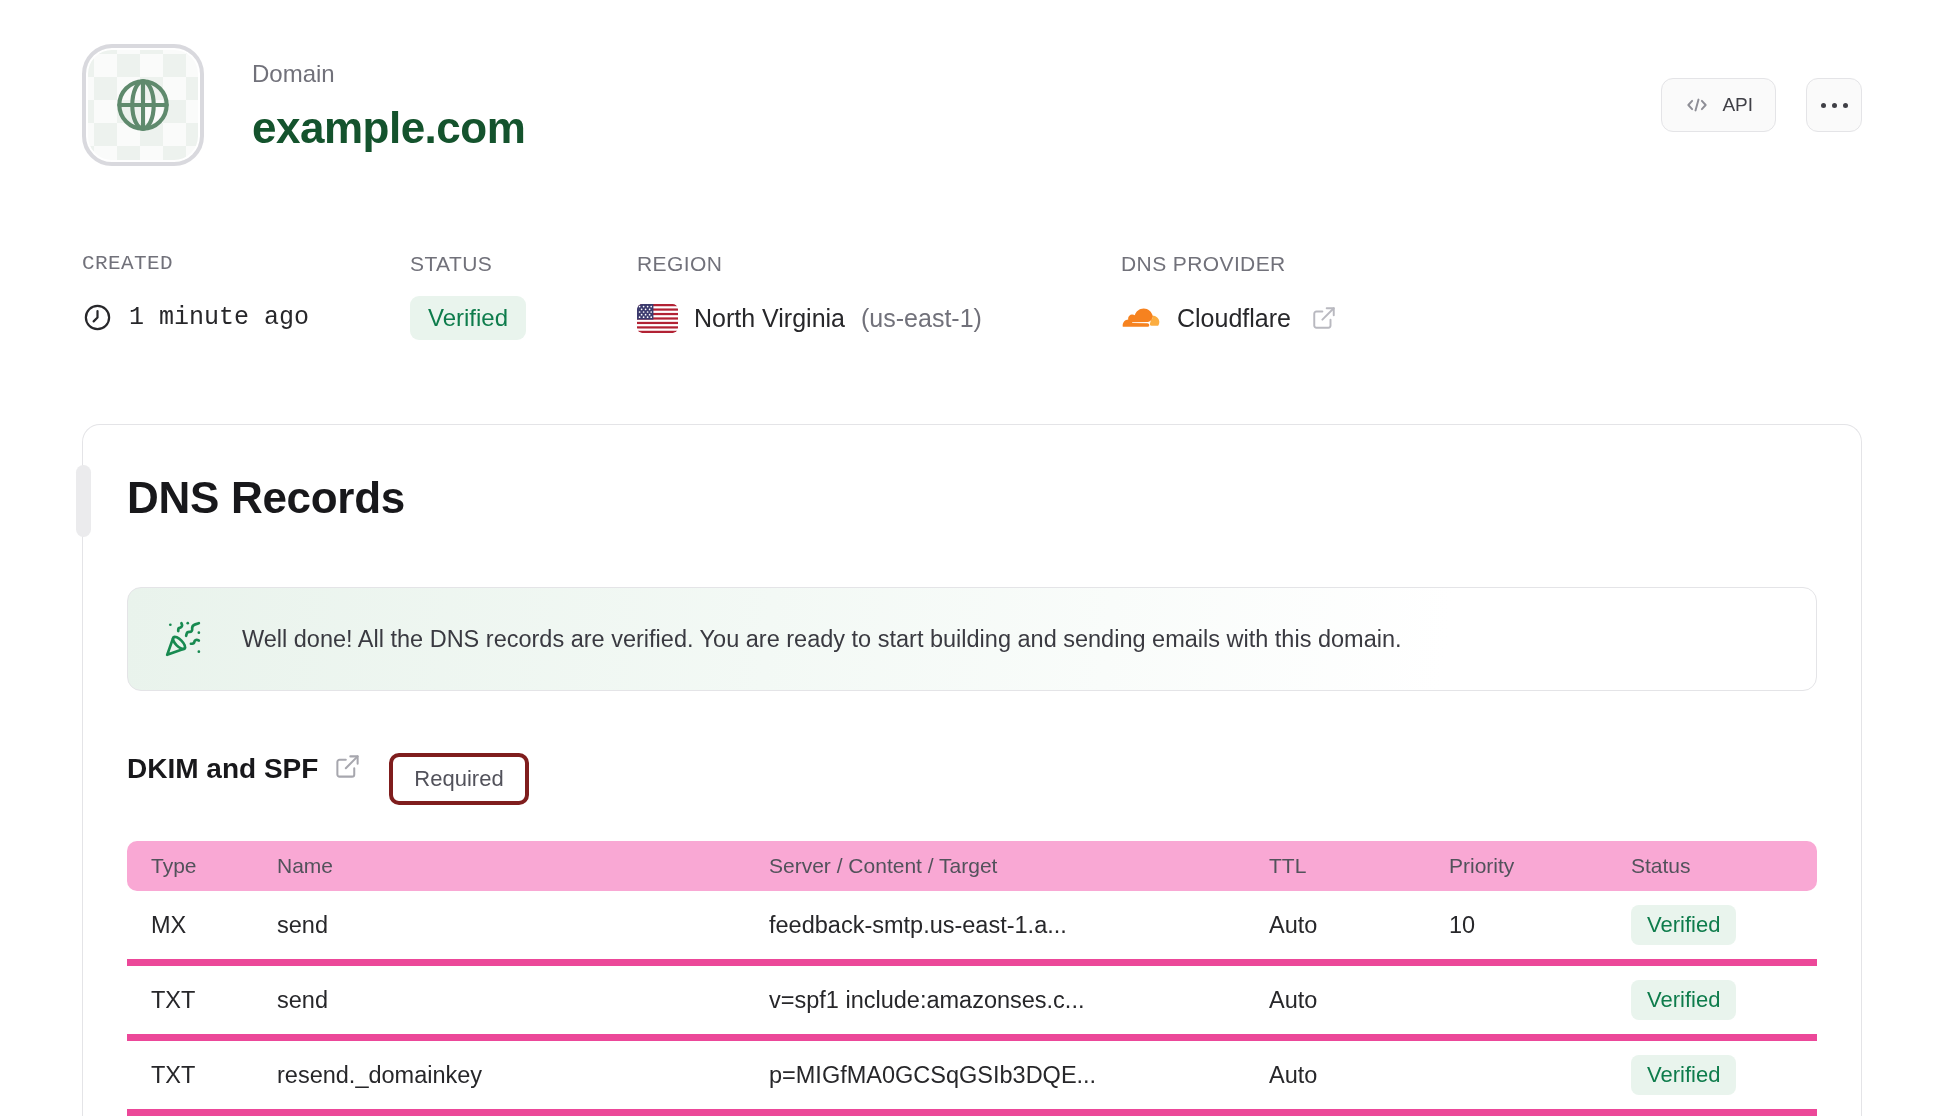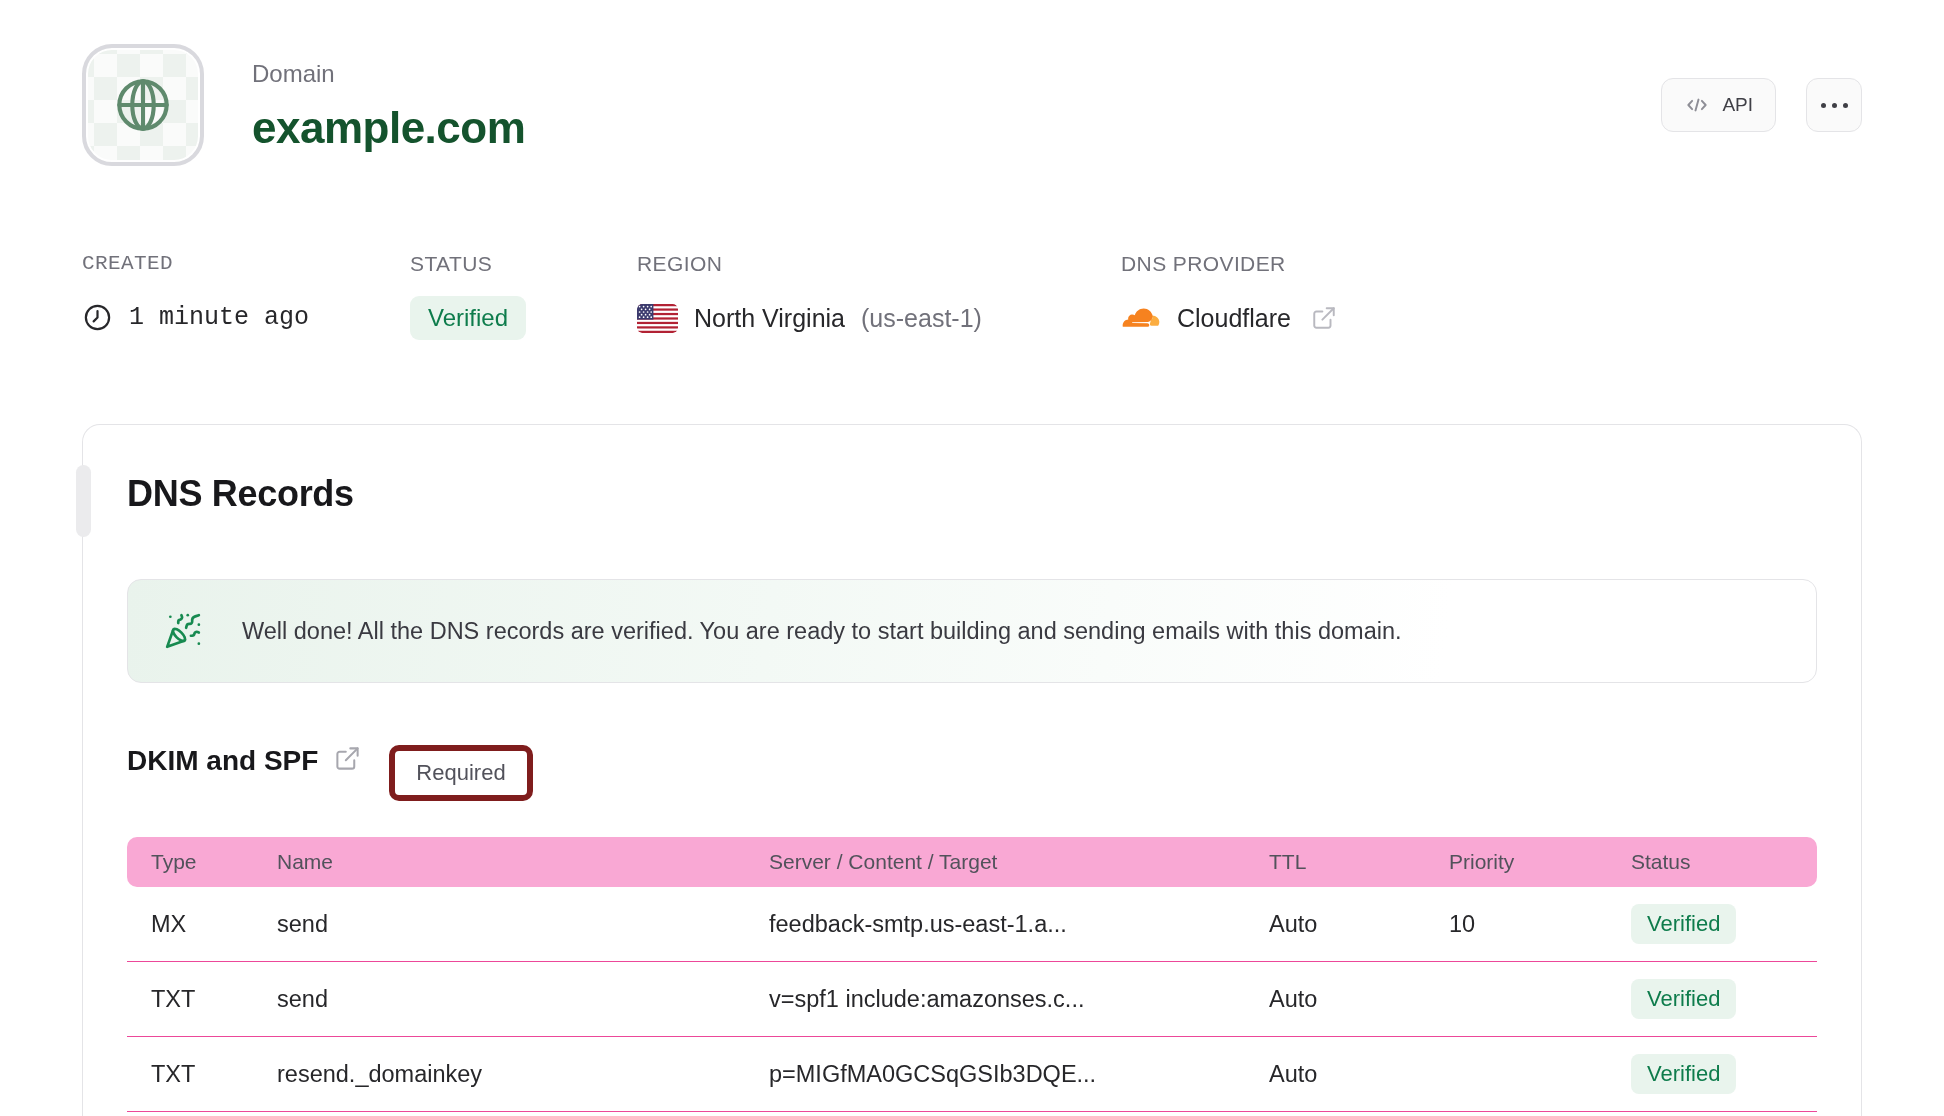--- a/index.html
+++ b/index.html
@@ -37,40 +37,40 @@
     font-size:24px; font-weight:500; padding:8px 18px; border-radius:9px; }
   .region-code { color:#71717a; }
   .flag { border-radius:5px; overflow:hidden; display:block; }
 
   
   .card { position:relative; margin-top:84px; height:720px;
     border:1px solid #e4e4e7; border-bottom:none; border-radius:18px 18px 0 0;
     padding:48px 44px 0 44px; background:#fff; }
   .side-tab { position:absolute; left:-7px; top:40px; width:15px; height:72px;
     background:#ebebed; border-radius:8px; }
-  .card-heading { font-size:36px; font-weight:700; color:#18181b; letter-spacing:-0.3px; }
+  .card-heading { font-size:44px; font-weight:700; color:#18181b; letter-spacing:-0.3px; }
 
   .banner { margin-top:64px; display:flex; align-items:center; gap:40px;
     border:1px solid #e4e4e7; border-radius:14px; padding:32px 36px; height:104px;
     background:linear-gradient(97deg, #e9f3ec 0%, #f3f9f5 38%, #ffffff 78%); }
   .banner-text { font-size:23.5px; color:#3a3a41; }
 
   .section-head { margin-top:62px; display:flex; }
   .section-title { font-size:28px; font-weight:700; color:#18181b; }
   .section-head .ext { margin-left:16px; }
-  .badge-outline { margin-left:28px; border:6px solid #7f1d1d; border-radius:10px;
+  .badge-outline { margin-left:28px; border:4px solid #7f1d1d; border-radius:10px;
     padding:9px 21px; font-size:22px; color:#52525b; background:#fff; }
 
   
   .table { margin-top:36px; width:100%; }
   .trow { display:grid; grid-template-columns:126px 492px 500px 180px 182px auto;
     align-items:center; padding:0 24px; }
   .thead { background:#f9a8d4; border-radius:10px; height:50px; }
   .thead span { font-size:21px; font-weight:500; color:#52525b; }
-  .tbody-row { height:75px; border-bottom:1px solid #ec4899; font-size:23.5px; color:#27272a; }
+  .tbody-row { height:75px; border-bottom:7px solid #ec4899; font-size:23.5px; color:#27272a; }
   .cell-badge { display:inline-flex; align-items:center; background:#e9f4ed; color:#0e7c4c;
     font-size:22px; font-weight:500; padding:7px 16px; border-radius:8px; }
 
   svg { display:block; }
 </style>
 </head>
 <body>
 
 <div class="page">
 

